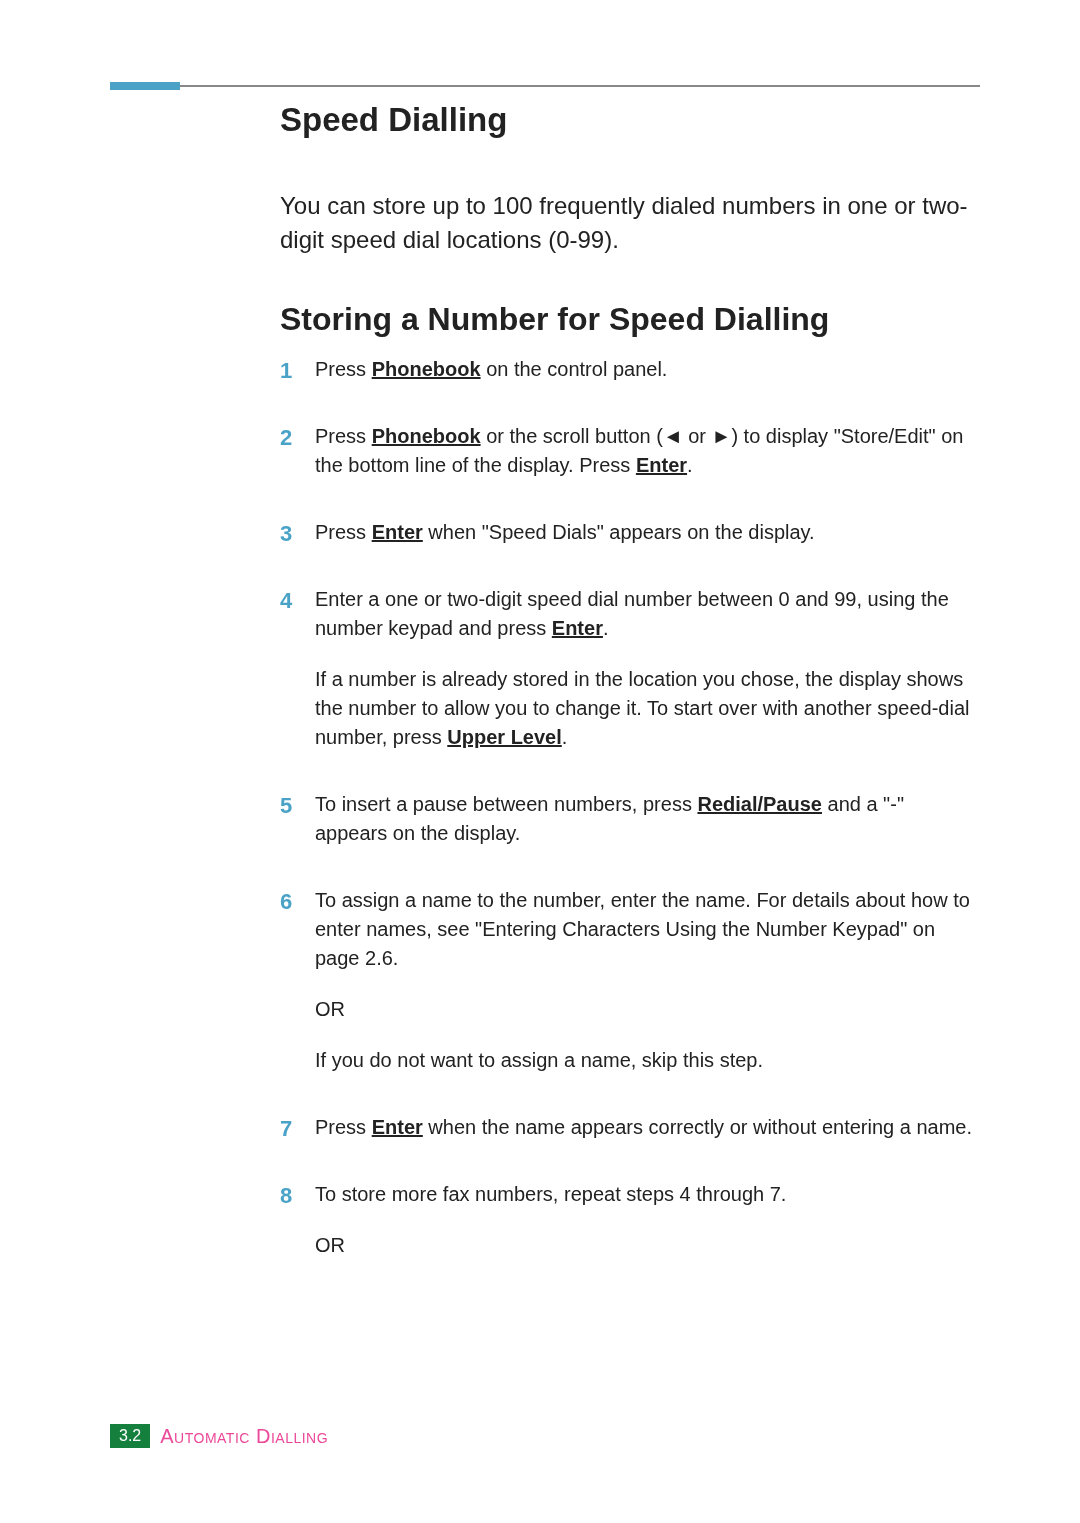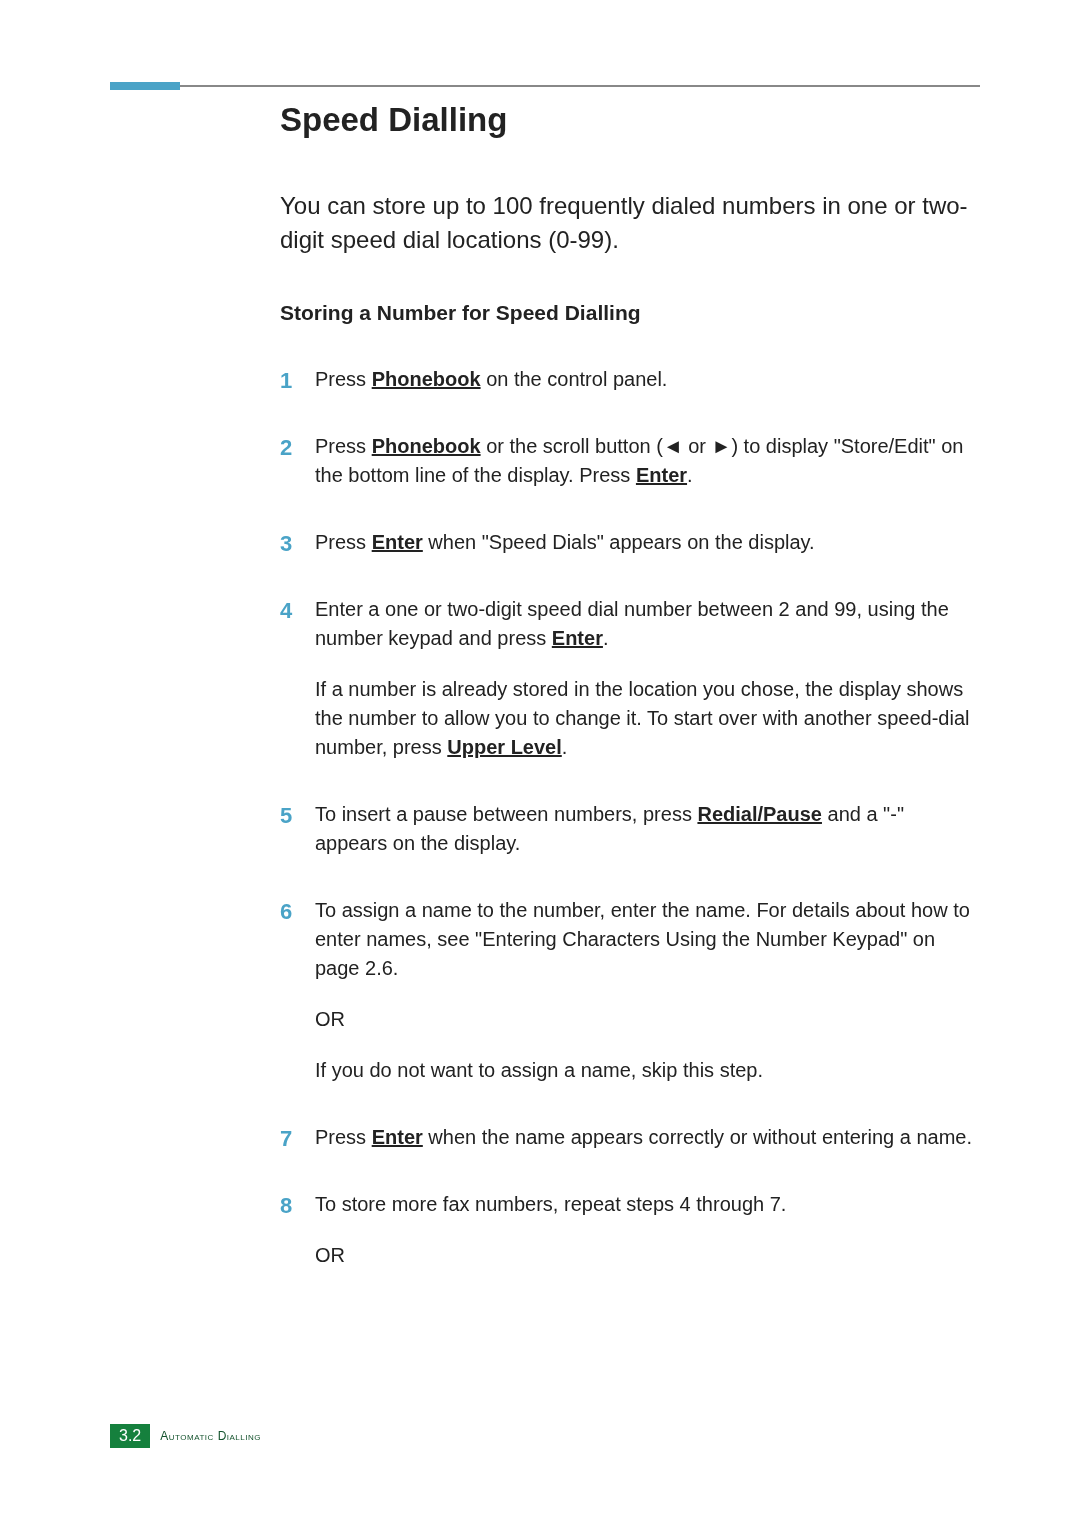--- a/index.html
+++ b/index.html
@@ -41,23 +41,23 @@
     margin: 0 0 50px 0;
     color: #222;
   }
   p.intro {
     font-size: 24px;
     line-height: 1.4;
     margin: 0 0 45px 0;
     color: #222;
   }
   h2.subheading {
-    font-size: 21px;
+    font-size: 32px;
     font-weight: bold;
-    margin: 0 0 40px 0;
+    margin: 0 0 17px 0;
     color: #222;
   }
   ol.steps {
     list-style: none;
     margin: 0;
     padding: 0;
   }
   ol.steps > li {
     position: relative;
     padding-left: 35px;
@@ -94,23 +94,23 @@
     color: #fff;
     font-size: 16px;
     padding: 3px 9px;
     margin-right: 10px;
     font-weight: normal;
   }
   .footer .sep-text {
     color: #fff;
   }
   .footer .section-name {
-    font-size: 12px;
+    font-size: 20px;
     font-variant: small-caps;
-    color: #14532d;
+    color: #ec4899;
     letter-spacing: 0.5px;
   }
 </style>
 </head>
 <body>
 
 <div class="page">
   <div class="header-rule">
     <div class="accent"></div>
   </div>
@@ -141,21 +141,21 @@
       <li>
         <span class="step-num">3</span>
         <p>
           <span>Press </span><span class="b">Enter</span><span> when "Speed Dials" appears on the display.</span>
         </p>
       </li>
 
       <li>
         <span class="step-num">4</span>
         <p>
-          <span>Enter a one or two-digit speed dial number between 2 and 99, using the number keypad and press </span><span class="b">Enter</span><span>.</span>
+          <span>Enter a one or two-digit speed dial number between 0 and 99, using the number keypad and press </span><span class="b">Enter</span><span>.</span>
         </p>
         <p>
           <span>If a number is already stored in the location you chose, the display shows the number to allow you to change it. To start over with another speed-dial number, press </span><span class="b">Upper Level</span><span>.</span>
         </p>
       </li>
 
       <li>
         <span class="step-num">5</span>
         <p>
           <span>To insert a pause between numbers, press </span><span class="b">Redial/Pause</span><span> and a "-" appears on the display.</span>

